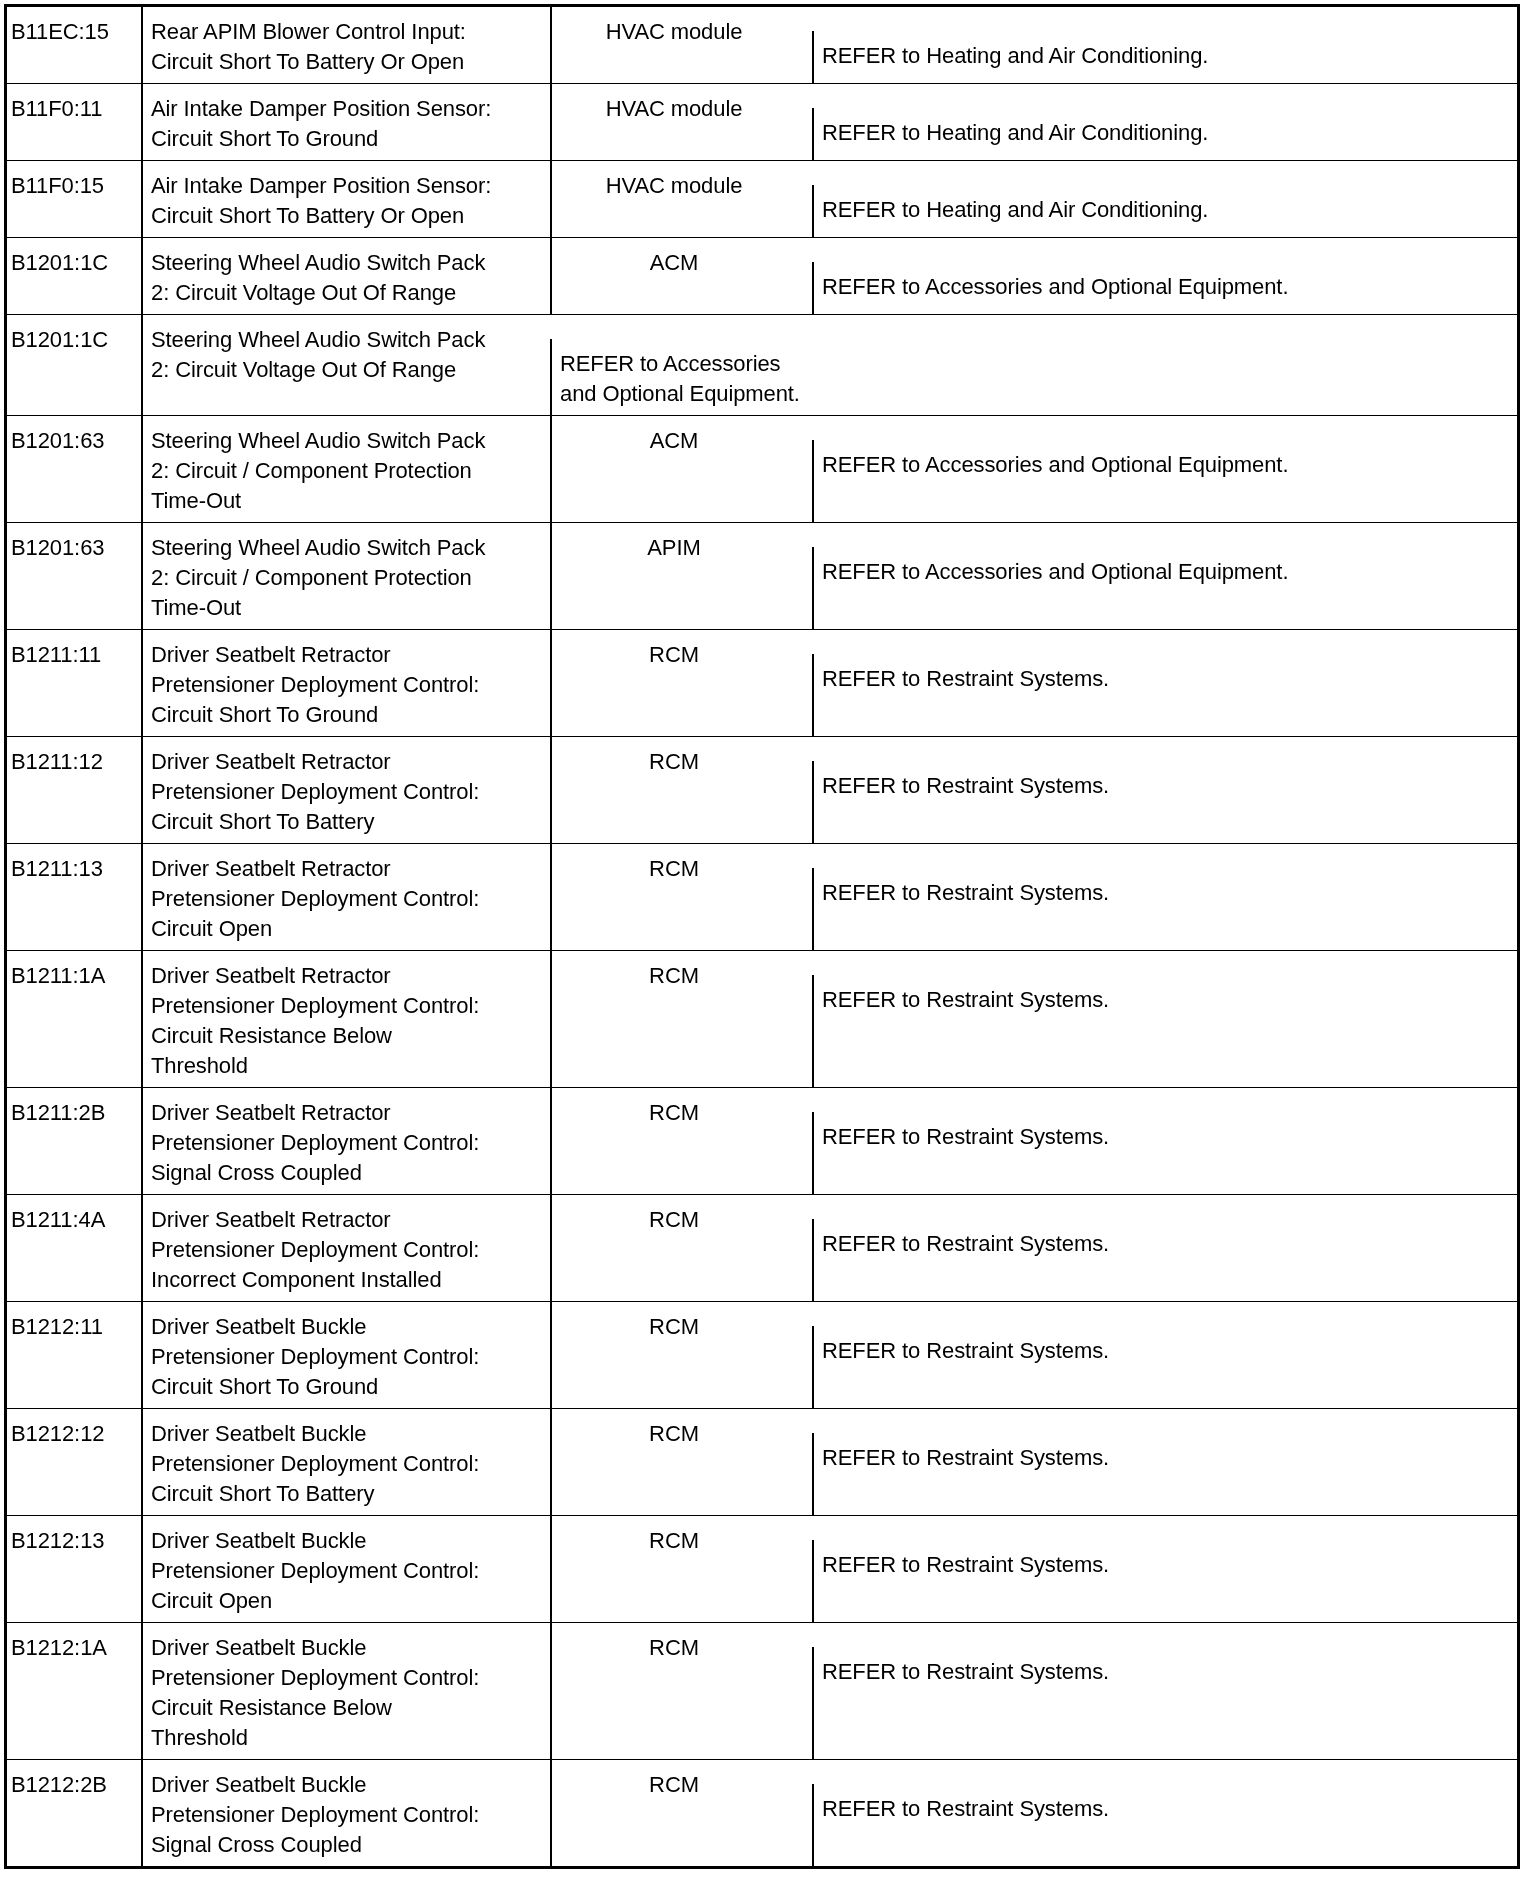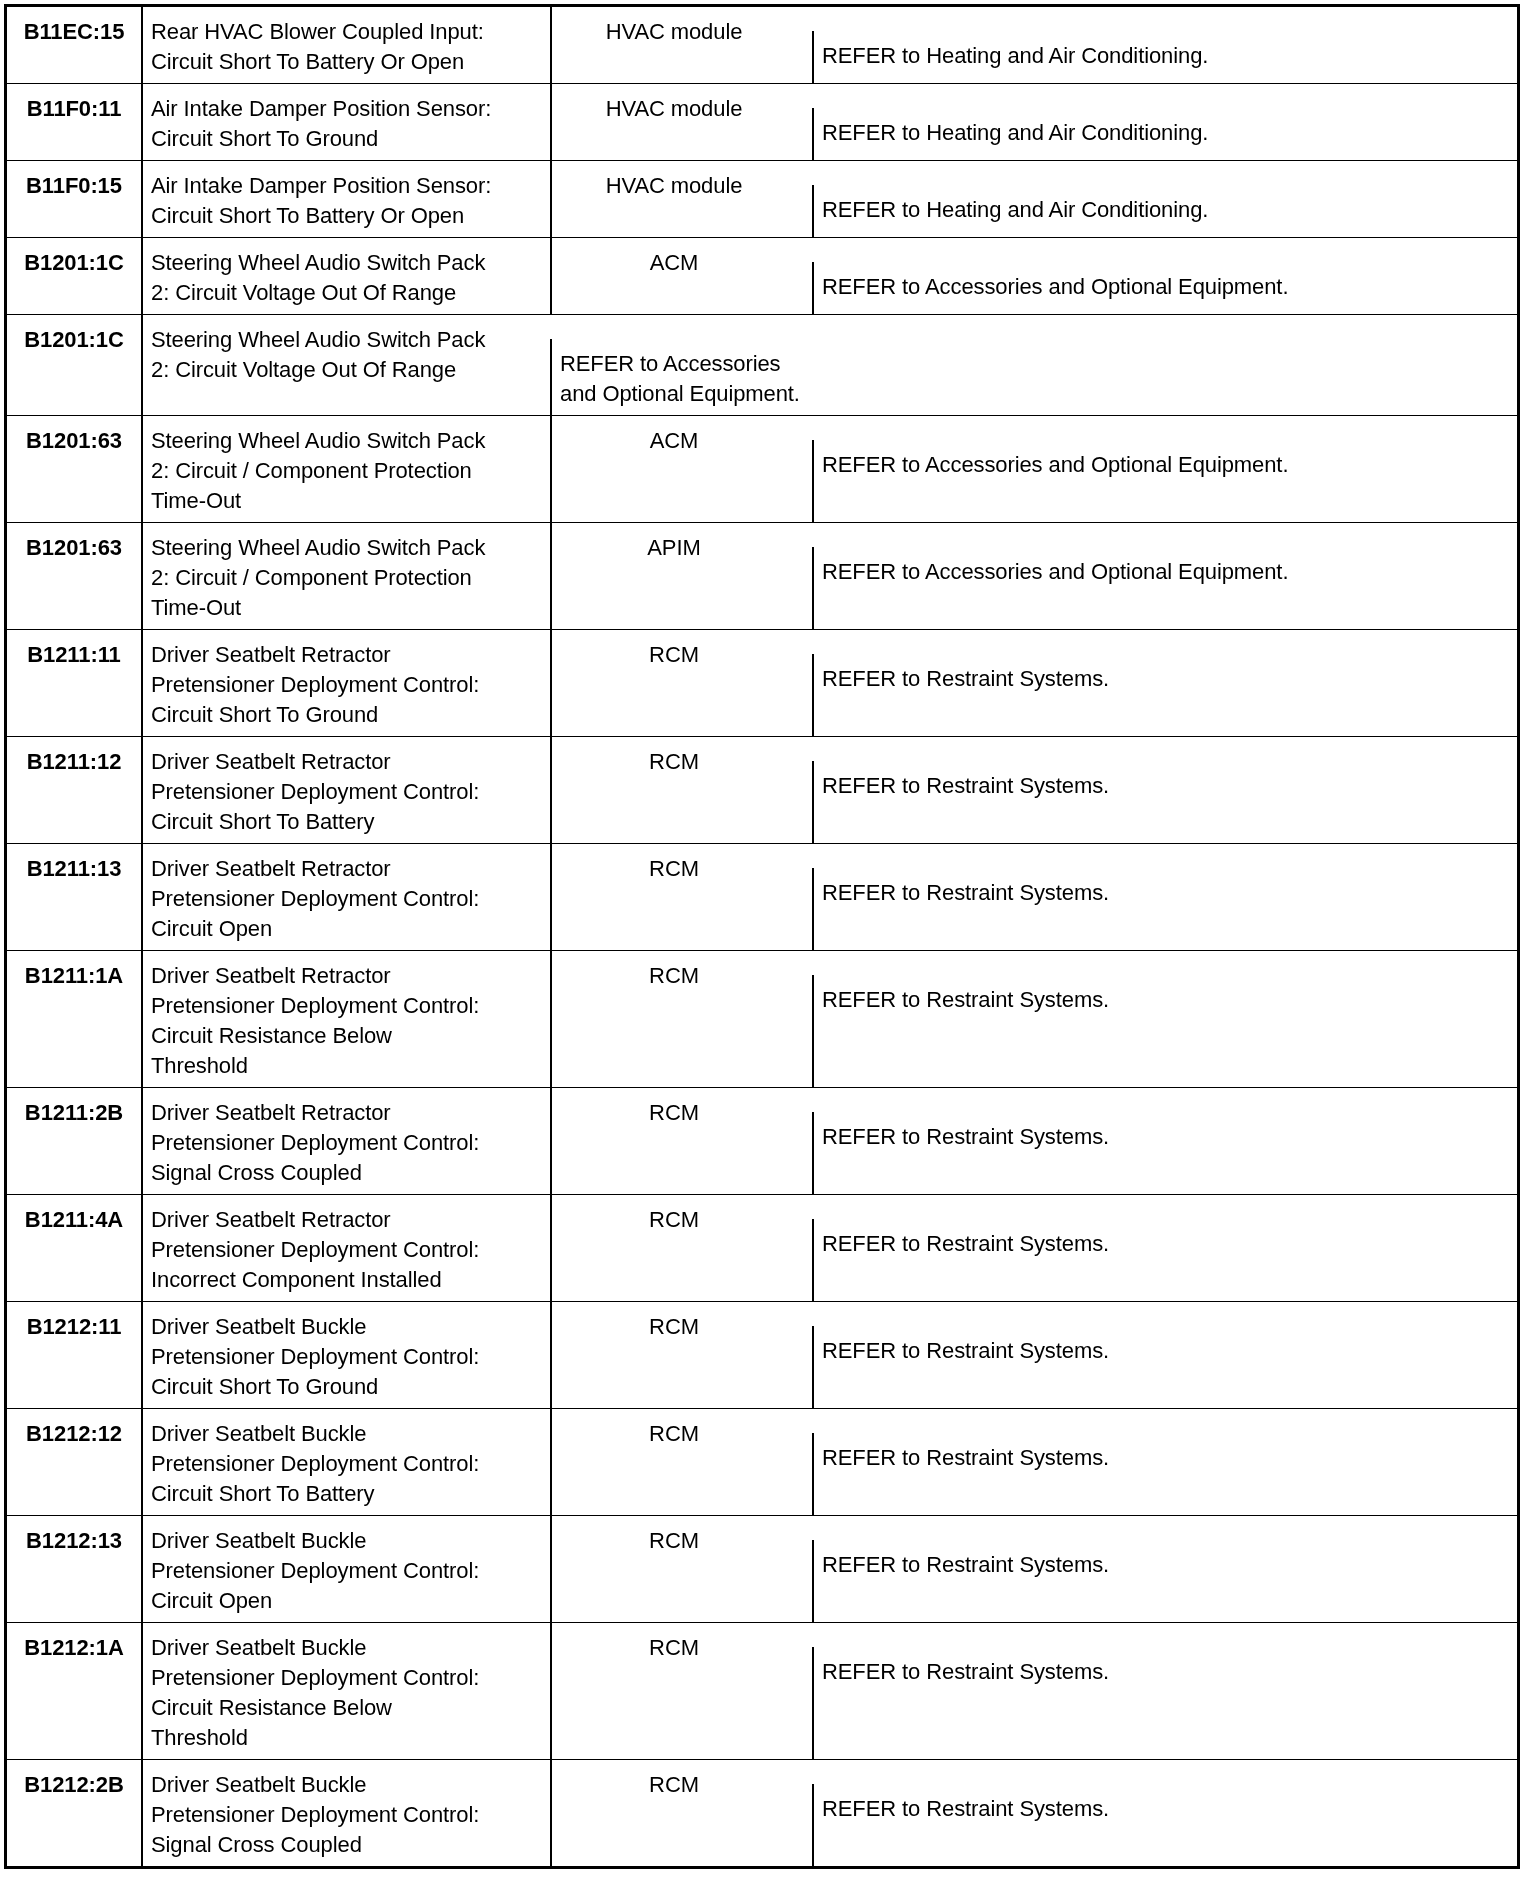--- a/index.html
+++ b/index.html
@@ -16,33 +16,33 @@
   }
   .dtc-row:last-child { border-bottom: none; }
   .cell {
     font-size: 22px; line-height: 30px;
     padding: 10px 8px 6px 8px;
     box-sizing: border-box;
     white-space: pre-line;
     letter-spacing: -0.1px;
   }
   .cell + .cell { border-left: 2px solid #000; }
-  .cell.code { text-align: center; padding-left: 4px; padding-right: 4px; font-weight: bold; }
+  .cell.code { padding-left: 4px; padding-right: 4px; }
   .cell.desc { padding-left: 8px; }
   .cell.module { text-align: center; padding-left: 4px; padding-right: 20px; }
   .cell.action { padding-left: 8px; margin-top: 24px; }
 </style>
 </head>
 <body>
 
 <div class="dtc-table" id="dtc-table">
 
     <div class="dtc-row">
       <div class="cell code">B11EC:15</div>
-      <div class="cell desc">Rear HVAC Blower Coupled Input:
+      <div class="cell desc">Rear APIM Blower Control Input:
 Circuit Short To Battery Or Open</div>
       <div class="cell module">HVAC module</div>
       <div class="cell action">REFER to Heating and Air Conditioning.</div>
     </div>
 
     <div class="dtc-row">
       <div class="cell code">B11F0:11</div>
       <div class="cell desc">Air Intake Damper Position Sensor:
 Circuit Short To Ground</div>
       <div class="cell module">HVAC module</div>

